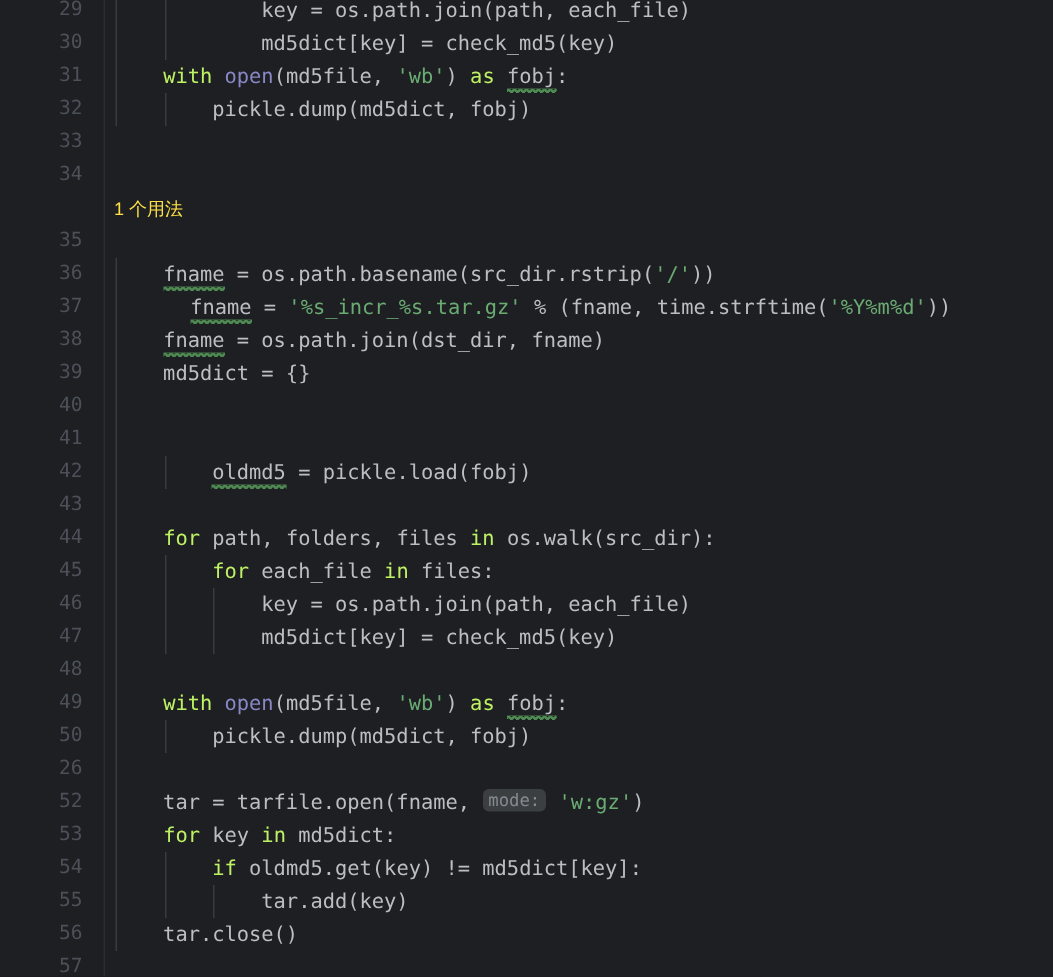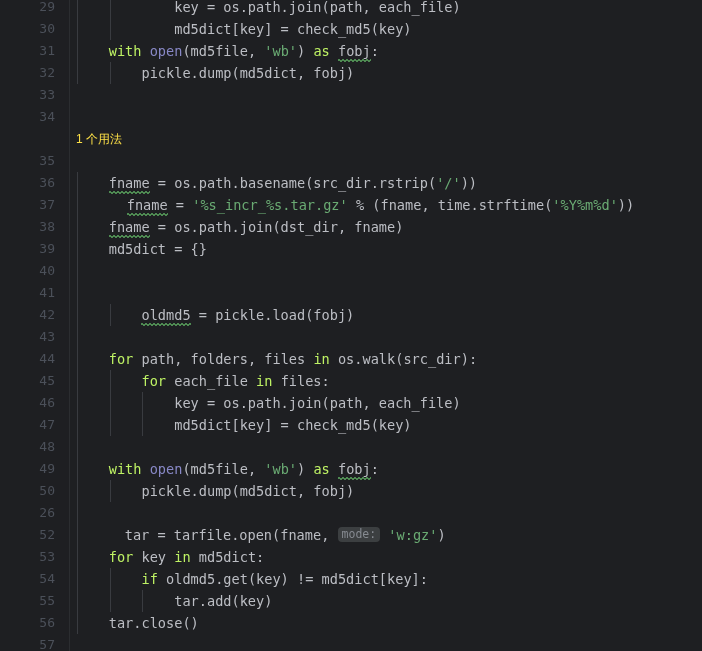--- a/index.html
+++ b/index.html
@@ -218,21 +218,21 @@
     <div class="code-line" style="top:414px; left:6px;"><span class="txt">            md5dict[key] = check_md5(key)</span></div>
 
     <div class="code-line" style="top:436px; left:6px;"><span class="txt">&nbsp;</span></div>
 
     <div class="code-line" style="top:458px; left:6px;"><span class="txt">    </span><span class="kw">with</span><span class="txt"> </span><span class="blt">open</span><span class="txt">(md5file, </span><span class="str">'wb'</span><span class="txt">) </span><span class="kw">as</span><span class="txt"> </span><span class="txt sq sq-green">fobj</span><span class="txt">:</span></div>
 
     <div class="code-line" style="top:480px; left:6px;"><span class="txt">        pickle.dump(md5dict, fobj)</span></div>
 
     <div class="code-line" style="top:502px; left:6px;"><span class="txt">&nbsp;</span></div>
 
-    <div class="code-line" style="top:524px; left:22px;"><span class="txt">    tar = tarfile.open(fname, </span><span class="inlay">mode:</span><span class="txt"> </span><span class="str">'w:gz'</span><span class="txt">)</span></div>
+    <div class="code-line" style="top:524px; left:6px;"><span class="txt">    tar = tarfile.open(fname, </span><span class="inlay">mode:</span><span class="txt"> </span><span class="str">'w:gz'</span><span class="txt">)</span></div>
 
     <div class="code-line" style="top:546px; left:6px;"><span class="txt">    </span><span class="kw">for</span><span class="txt"> key </span><span class="kw">in</span><span class="txt"> md5dict:</span></div>
 
     <div class="code-line" style="top:568px; left:6px;"><span class="txt">        </span><span class="kw">if</span><span class="txt"> oldmd5.get(key) != md5dict[key]:</span></div>
 
     <div class="code-line" style="top:590px; left:6px;"><span class="txt">            tar.add(key)</span></div>
 
     <div class="code-line" style="top:612px; left:6px;"><span class="txt">    tar.close()</span></div>
 
     <div class="code-line" style="top:634px; left:6px;"><span class="txt">&nbsp;</span></div>

